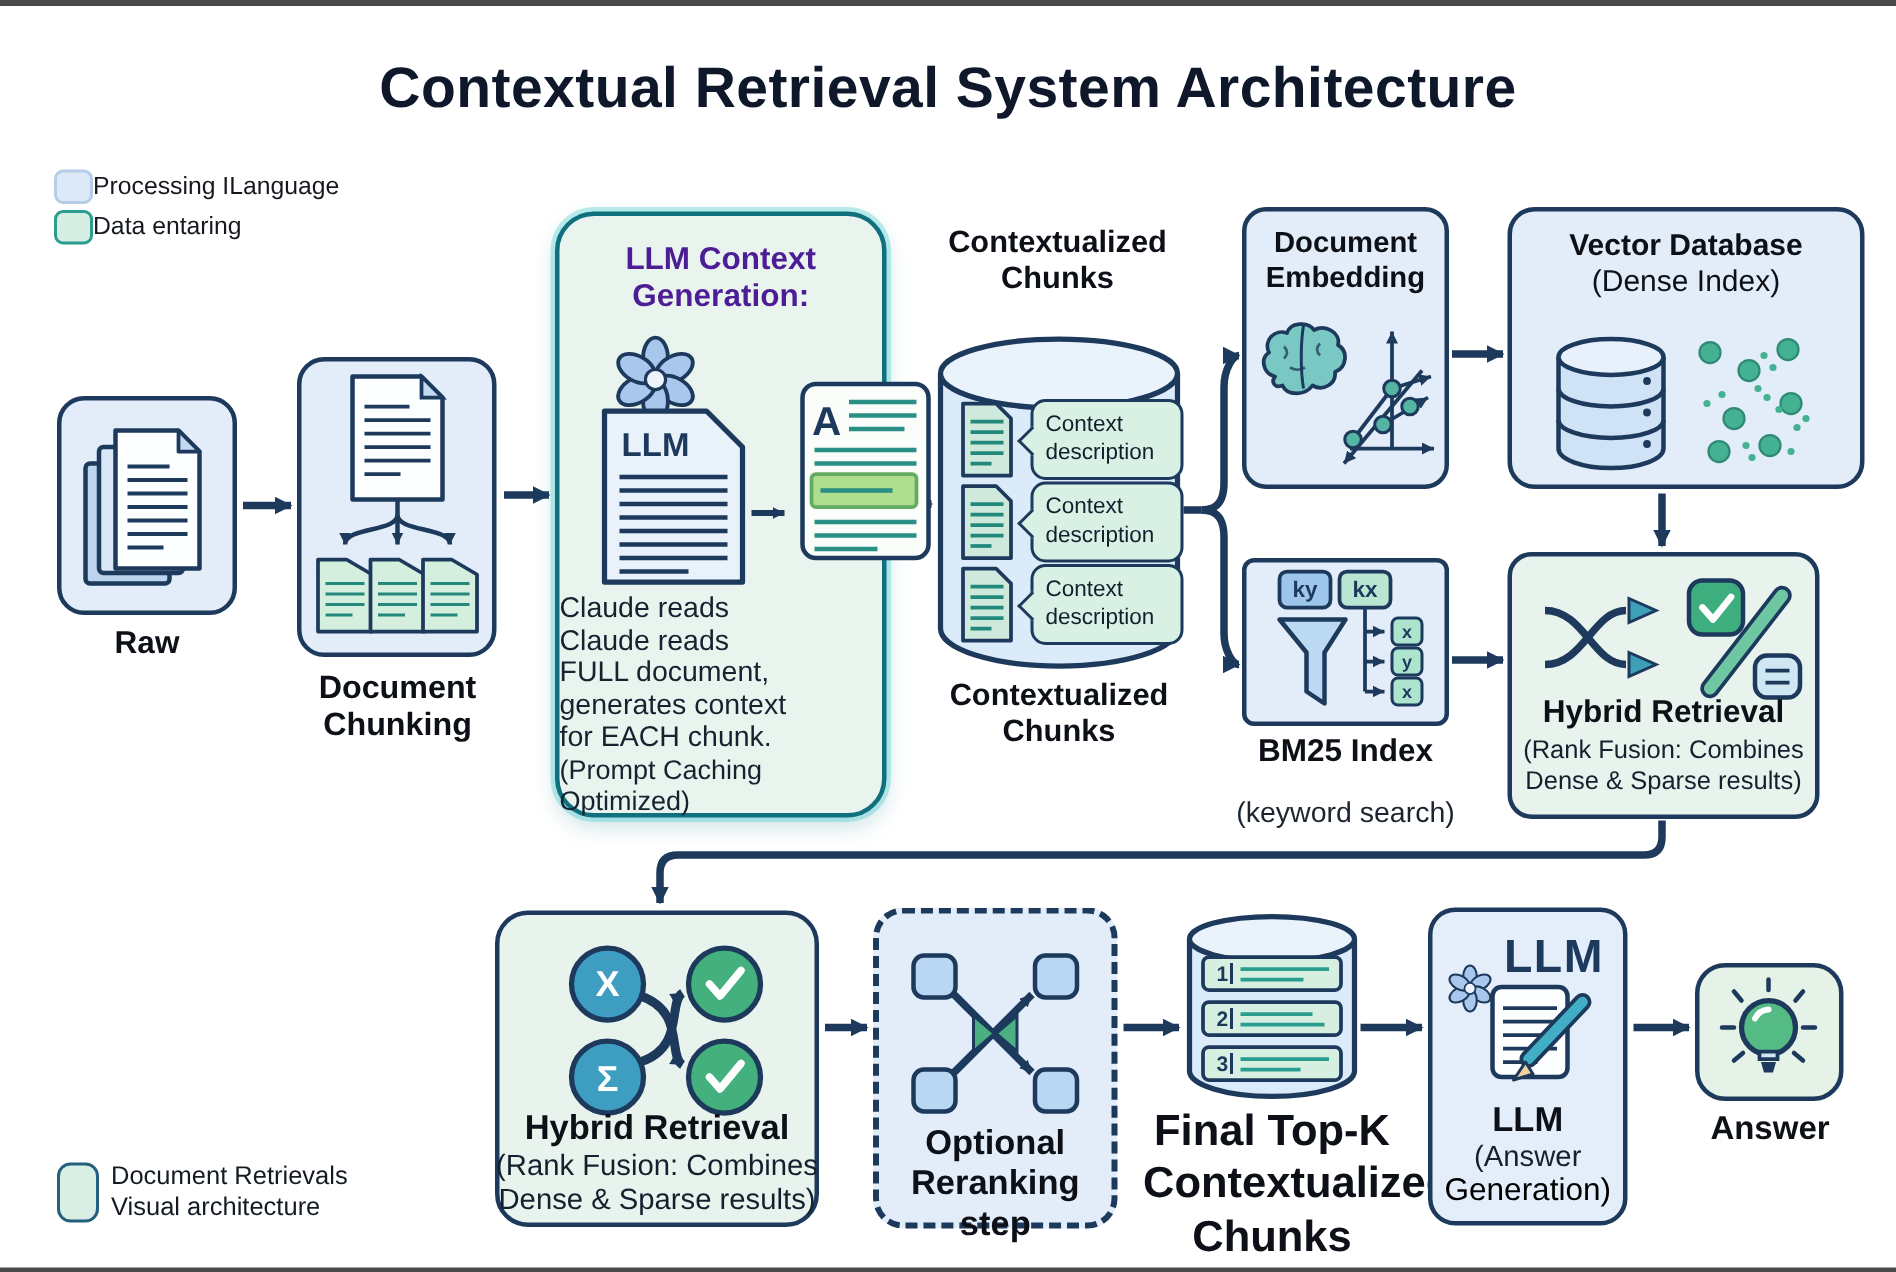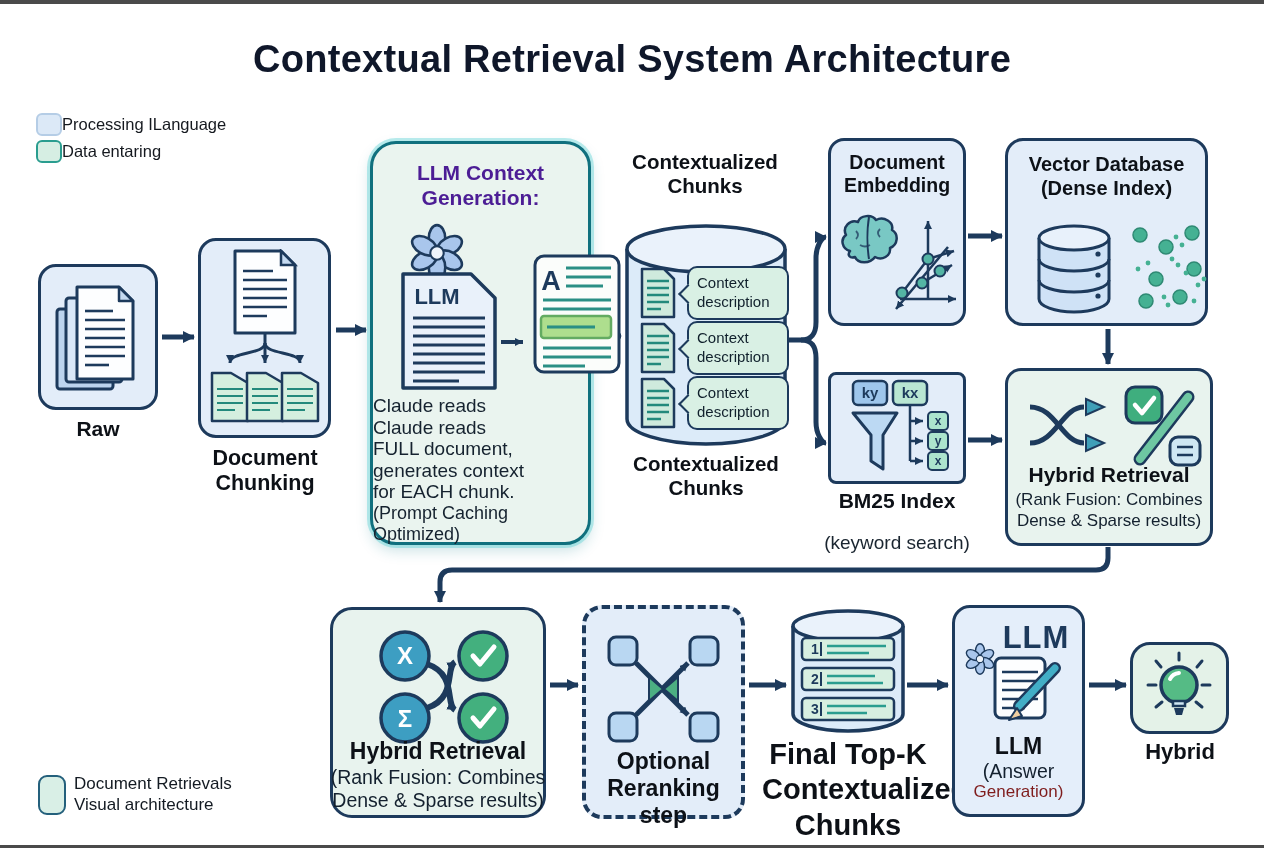--- a/index.html
+++ b/index.html
@@ -297,24 +297,24 @@
       </g>
       <g fill="#54b5a4" stroke="#1d3a5c" stroke-width="2">
         <circle cx="92" cy="52" r="5.5"></circle>
           <circle cx="104" cy="64" r="5.5"></circle>
         <circle cx="86" cy="76" r="5.5"></circle>
           <circle cx="66" cy="86" r="5.5"></circle>
       </g>
     </svg>
   </div>
 
-  <div class="node" style="left:1005px;top:138px;width:203px;height:188px">
+  <div class="node" style="left:1005px;top:138px;width:238px;height:188px">
     <div class="l2" style="left:0;top:12px;width:100%;font-size:20px">
       <span>Vector Database</span>
-      <span style="font-weight:bold">(Dense Index)</span>
+      <span style="font-weight:normal">(Dense Index)</span>
     </div>
     <svg class="abs" style="left:26px;top:82px" width="80" height="94" viewBox="0 0 80 94">
       <path d="M5,15 V76 A35,13 0 0 0 75,76 V15" fill="#cfe2f6" stroke="#1d3a5c" stroke-width="3"></path>
       <ellipse cx="40" cy="15" rx="35" ry="12" fill="#e8f1fb" stroke="#1d3a5c" stroke-width="3"></ellipse>
       <path d="M5,36 A35,12 0 0 0 75,36 M5,57 A35,12 0 0 0 75,57" fill="none" stroke="#1d3a5c" stroke-width="3"></path>
       <circle cx="64" cy="31" r="2.6" fill="#1d3a5c"></circle>
         <circle cx="64" cy="52" r="2.6" fill="#1d3a5c"></circle>
         <circle cx="64" cy="73" r="2.6" fill="#1d3a5c"></circle>
     </svg>
     <svg class="abs" style="left:116px;top:80px" width="86" height="90" viewBox="0 0 86 90">
@@ -488,41 +488,41 @@
         <line x1="9" y1="54" x2="32" y2="54"></line>
       </g>
       <line x1="26" y1="52" x2="62" y2="14" stroke="#1d3a5c" stroke-width="12" stroke-linecap="round"></line>
       <line x1="26" y1="52" x2="62" y2="14" stroke="#42aec6" stroke-width="7" stroke-linecap="round"></line>
       <path d="M24,54 l-8,12 l13,-4 Z" fill="#f0cfa0" stroke="#1d3a5c" stroke-width="2" stroke-linejoin="round"></path>
     </svg>
     <div class="l2" style="left:0;top:125px;width:100%;font-size:23px">
       <span>LLM</span>
     </div>
     <div class="sub" style="left:0;top:152px;width:100%;font-size:19.5px;color:#13202e">(Answer</div>
-    <div class="sub" style="left:0;top:174px;width:100%;font-size:17px;color:#7f1d1d">Generation)</div>
+    <div class="sub" style="left:0;top:174px;width:100%;font-size:21px;color:#000000">Generation)</div>
   </div>
 
   <div class="node" style="left:1130px;top:642px;width:99px;height:92px;background:#e4f2e8;border-radius:20px">
     <svg class="abs" style="left:13px;top:6px" width="66" height="78" viewBox="0 0 66 78">
       <g stroke="#1d3a5c" stroke-width="3" stroke-linecap="round">
         <line x1="33" y1="2" x2="33" y2="9"></line>
         <line x1="10" y1="10" x2="15" y2="16"></line>
           <line x1="56" y1="10" x2="51" y2="16"></line>
         <line x1="2" y1="34" x2="10" y2="34"></line>
           <line x1="64" y1="34" x2="56" y2="34"></line>
         <line x1="10" y1="56" x2="16" y2="51"></line>
           <line x1="56" y1="56" x2="50" y2="51"></line>
       </g>
       <circle cx="33" cy="34" r="18" fill="#55bb85" stroke="#1d3a5c" stroke-width="3.5"></circle>
       <path d="M24,28 a11,11 0 0 1 9,-6" stroke="#ffffff" stroke-width="4" fill="none" stroke-linecap="round"></path>
       <path d="M27,50 h12 v5 h-12 Z" fill="#cfe7f3" stroke="#1d3a5c" stroke-width="2.5"></path>
       <path d="M28,57 h10 l-2,7 h-6 Z" fill="#1d3a5c"></path>
     </svg>
   </div>
   <div class="l2" style="left:1108px;top:739px;width:144px;font-size:22px">
-    <span>Hybrid</span>
+    <span>Answer</span>
   </div>
 
   <div class="legend-bl-swatch"></div>
   <div class="legend-bl-text" style="top:774px">Document Retrievals</div>
   <div class="legend-bl-text" style="top:795px">Visual architecture</div>
 
 </div>
 
 </body></html>

